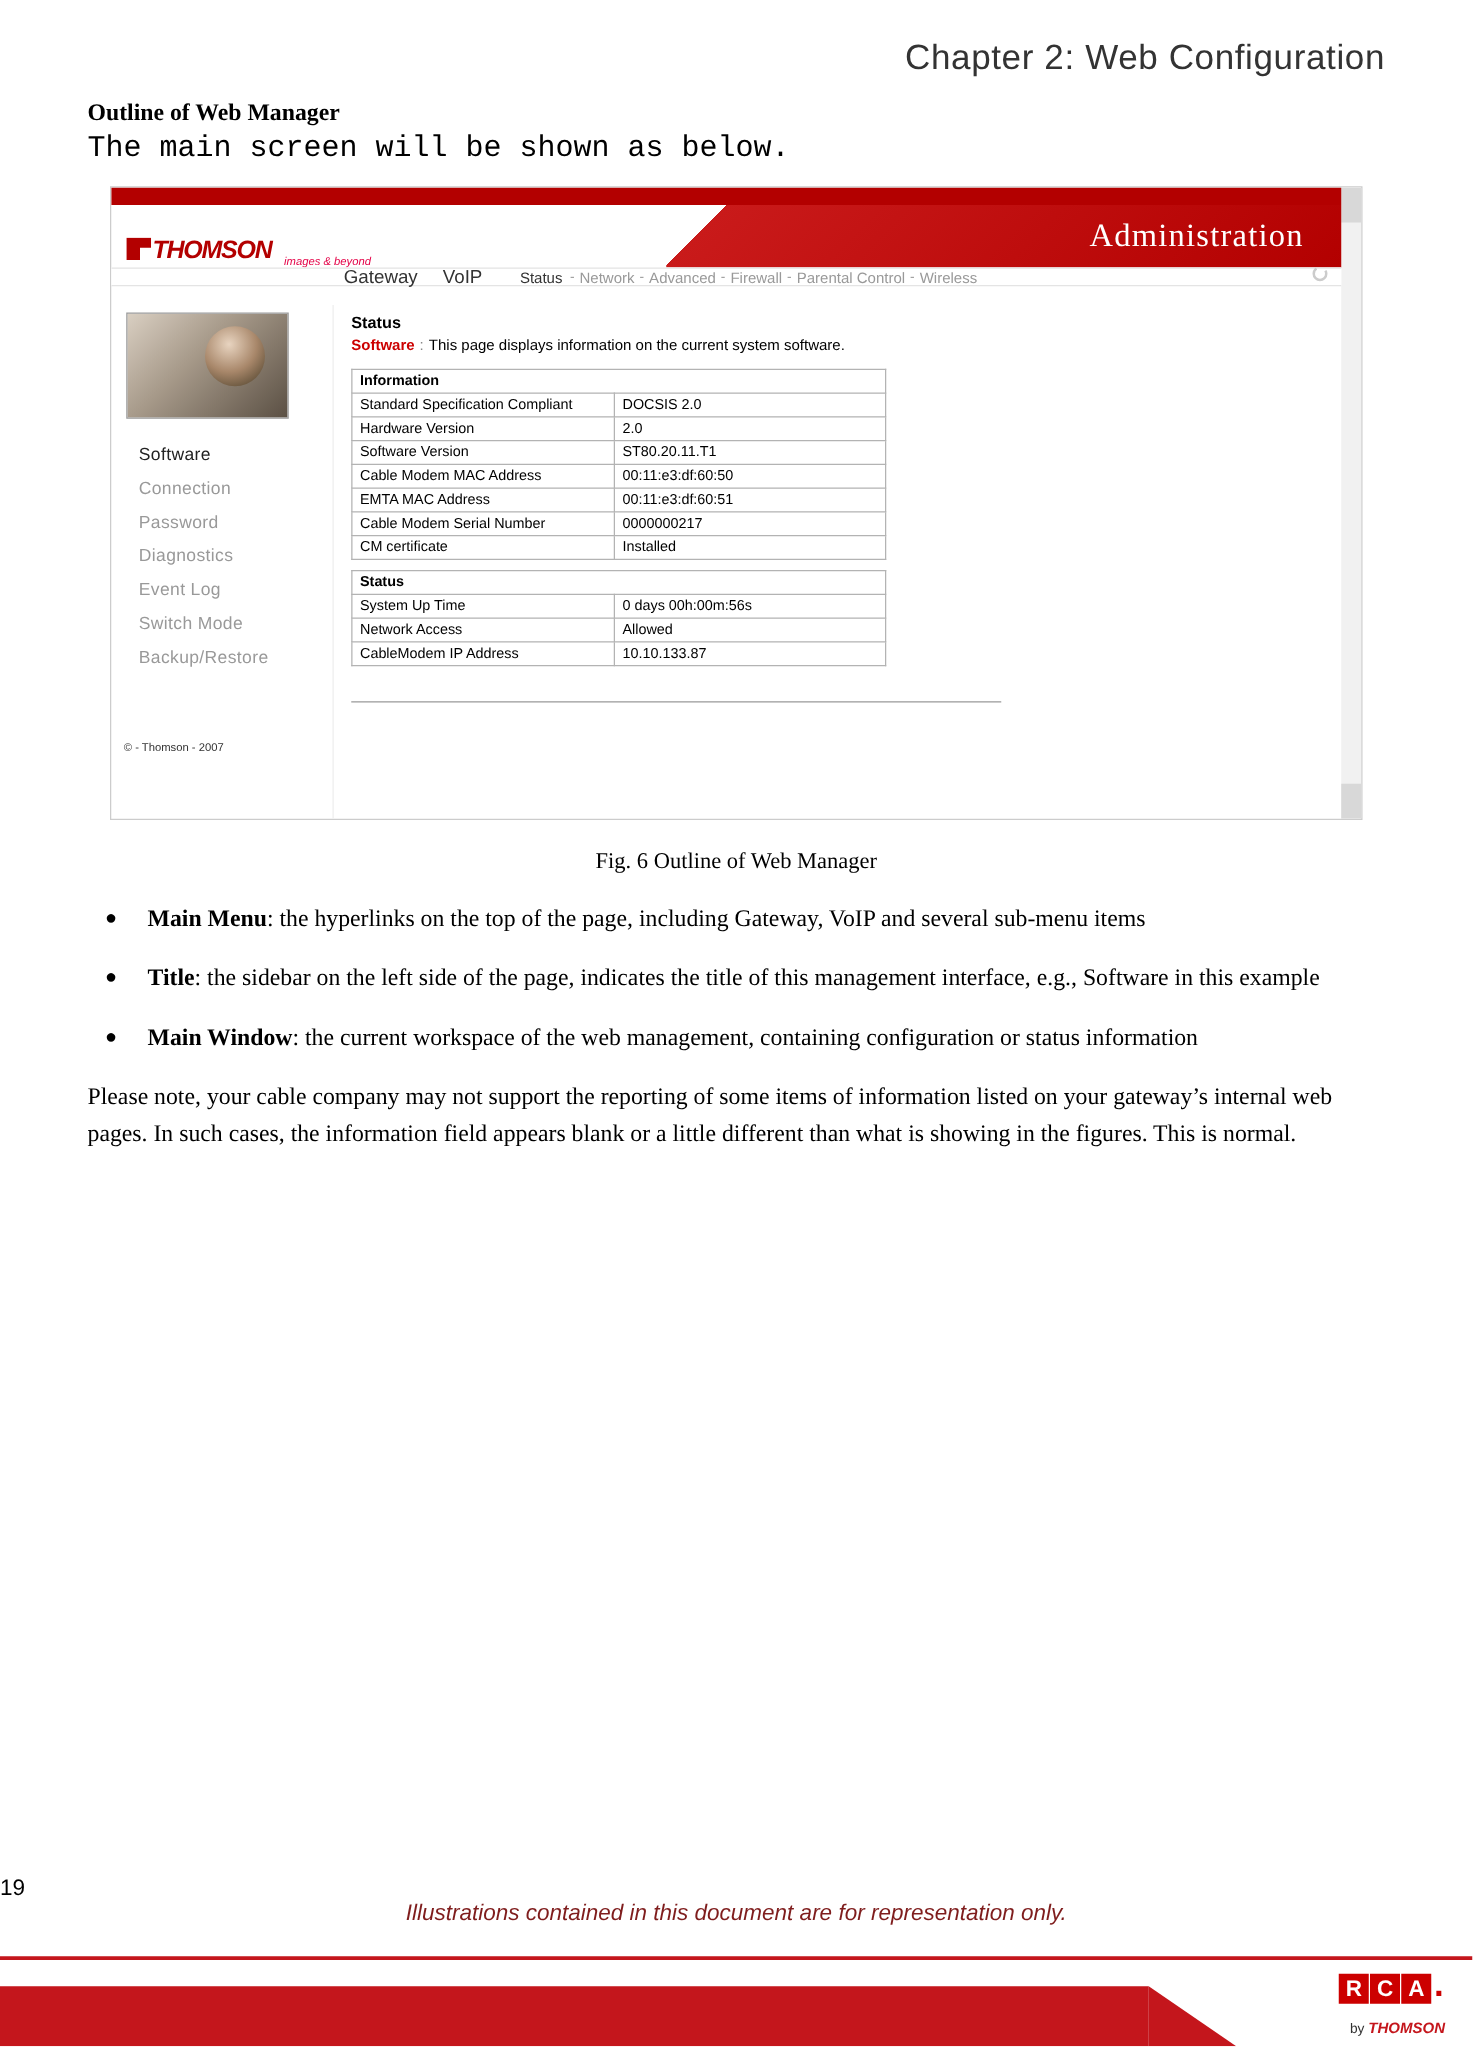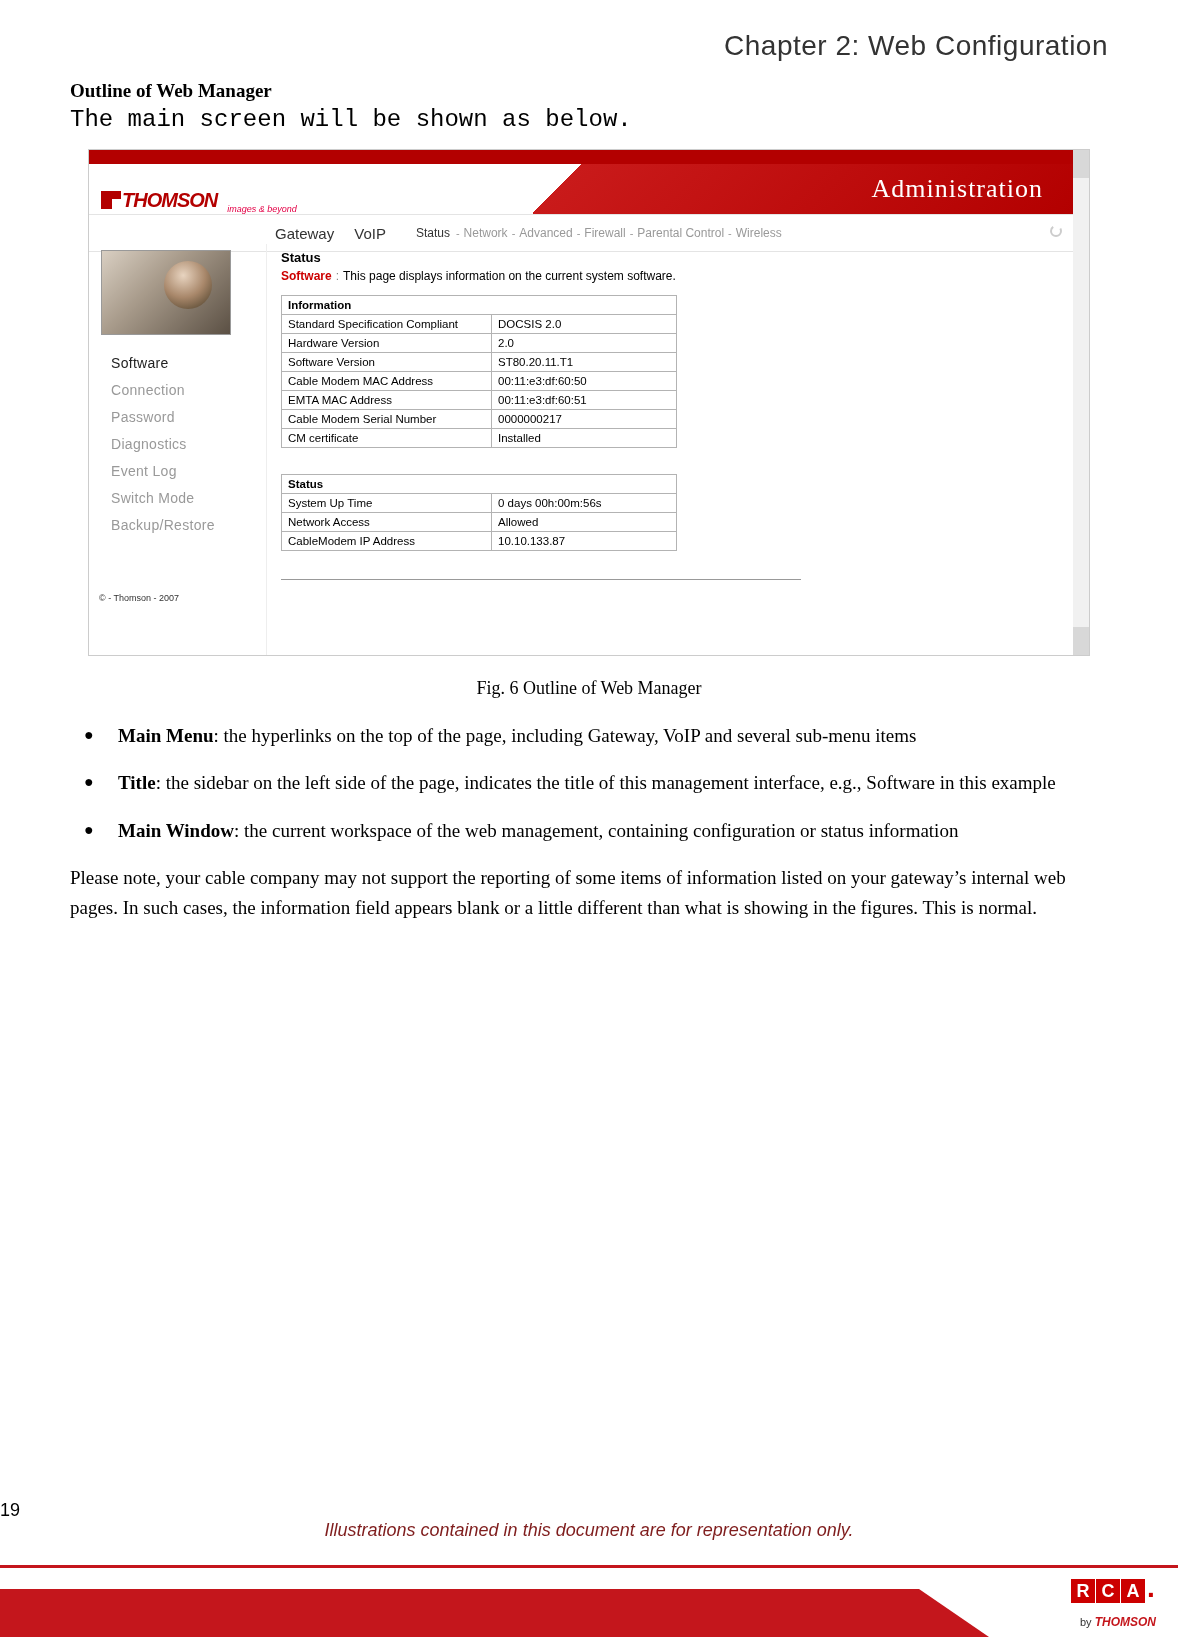--- a/index.html
+++ b/index.html
@@ -19,41 +19,41 @@
   .ss-scroll { position:absolute; right:0; top:0; bottom:0; width:16px; background:#f1f1f1; }
   .ss-scroll .thumb { position:absolute; top:0; width:16px; height:28px; background:#d8d8d8; }
   .ss-scroll .thumb2 { position:absolute; bottom:0; width:16px; height:28px; background:#d8d8d8; }
   .ss-inner { position:absolute; left:0; right:16px; top:0; bottom:0; font-family: Arial, Helvetica, sans-serif; }
   .ss-topband { height:14px; background:#b30000; }
   .ss-header { height:50px; display:flex; align-items:flex-end; }
   .ss-logo { margin-left:12px; margin-bottom:2px; font-family: Arial; font-style: italic; font-weight: bold; font-size: 20px; color:#b30000; letter-spacing:-1px; position: relative; }
   .ss-logo::before { content:""; display:inline-block; width:20px; height:18px; background:#b30000; clip-path: polygon(0 0,100% 0,100% 45%,55% 45%,55% 100%,0 100%); margin-right:1px; vertical-align:-2px;}
   .ss-tagline { margin-left:10px; font-size:9px; color:#e40046; font-style:italic; }
   .ss-header-red { position:absolute; right:0; top:14px; width:540px; height:50px; background: linear-gradient(135deg, transparent 34px, #c91a1a 34px, #b30000); color:#fff; display:flex; align-items:center; justify-content:flex-end; padding-right:30px; font-family: Verdana; font-size:26px; font-weight:300; letter-spacing:1px; }
-  .ss-menu-row { position:absolute; top:64px; left:0; right:0; height:38px; background:#fff; border-top:1px solid #e4e4e4; border-bottom:1px solid #e4e4e4; display:flex; align-items:center; }
+  .ss-menu-row { position:absolute; top:64px; left:0; right:0; height:15px; background:#fff; border-top:1px solid #e4e4e4; border-bottom:1px solid #e4e4e4; display:flex; align-items:center; }
   .ss-left-pad { width:178px; }
   .ss-menu-row .item { font-family: 'Comic Sans MS', Verdana, sans-serif; font-size:14px; color:#999; margin-right:4px; padding:0 8px; }
   .ss-menu-row .item.primary { color:#333; font-size:15px; }
   .ss-menu-row .sep { color:#999; font-size:11px; margin-right:4px; }
   .ss-menu-row .status-item { font-family: Arial; font-size:12px; color:#333; margin-right:6px; }
   .ss-menu-row .sub { font-family: Arial; font-size:12px; color:#999; margin-right:4px; }
   .ss-body { position:absolute; top:94px; left:0; right:0; bottom:0; display:flex; }
   .ss-sidebar { width:178px; border-right:1px solid #eee; position:relative; }
   .ss-photo { width:130px; height:85px; margin:6px 0 0 12px; background: linear-gradient(135deg,#d9cfc2 0%, #a89b8b 40%, #5b5044 100%); border:1px solid #999; position:relative; overflow:hidden; }
   .ss-photo::after { content:""; position:absolute; right:18px; top:10px; width:48px; height:48px; background: radial-gradient(circle at 40% 30%, #e8d4c0 0%, #a8876a 50%, #6b5840 80%); border-radius:50%; }
   .ss-sidemenu { margin:20px 0 0 22px; font-family: Verdana, Arial; }
   .ss-sidemenu div { font-size:14px; margin-bottom:11px; color:#999; letter-spacing:0.3px; }
   .ss-sidemenu div.active { color:#222; }
   .ss-copyright { position:absolute; bottom:52px; left:10px; font-size:9px; color:#333; font-family:Arial; }
   .ss-main { flex:1; padding:4px 14px; font-family: Arial; font-size:12px; color:#000; }
   .ss-main h3 { font-size:13px; font-weight:bold; margin:2px 0 4px 0; }
   .ss-softline { font-size:12px; margin-bottom:12px; }
   .ss-softline b { color:#c00; font-size:12px; }
   .ss-softline span.colon { color:#888; margin:0 4px; }
-  .ss-table { width:396px; border-collapse: collapse; margin-bottom:26px; font-size:11.5px; }
+  .ss-table { width:428px; border-collapse: collapse; margin-bottom:8px; font-size:11.5px; }
   .ss-table th { text-align:left; font-weight:bold; padding:3px 6px; border:1px solid #b3b3b3; background:#fff; font-size:11.5px; }
   .ss-table td { text-align:left; padding:3px 6px; border:1px solid #b3b3b3; }
   .ss-table td:first-child { width:210px; }
   .ss-hr { border:none; border-top:1px solid #999; margin-top:28px; width:520px; }
   .figure-caption { font-family:'Times New Roman', serif; font-size:18px; text-align:center; margin-bottom:22px; }
   .bullet-list { list-style:none; padding:0; margin:0 0 16px 0; }
   .bullet-list li { position:relative; padding-left:48px; font-family:'Times New Roman', serif; font-size:19px; line-height:1.55; margin-bottom:18px; }
   .bullet-list li::before { content:"\25CF"; position:absolute; left:14px; top:2px; font-size:16px; }
   .bullet-list li b { font-weight:bold; }
   .body-para { font-family:'Times New Roman', serif; font-size:19px; line-height:1.55; margin-bottom:18px; }

